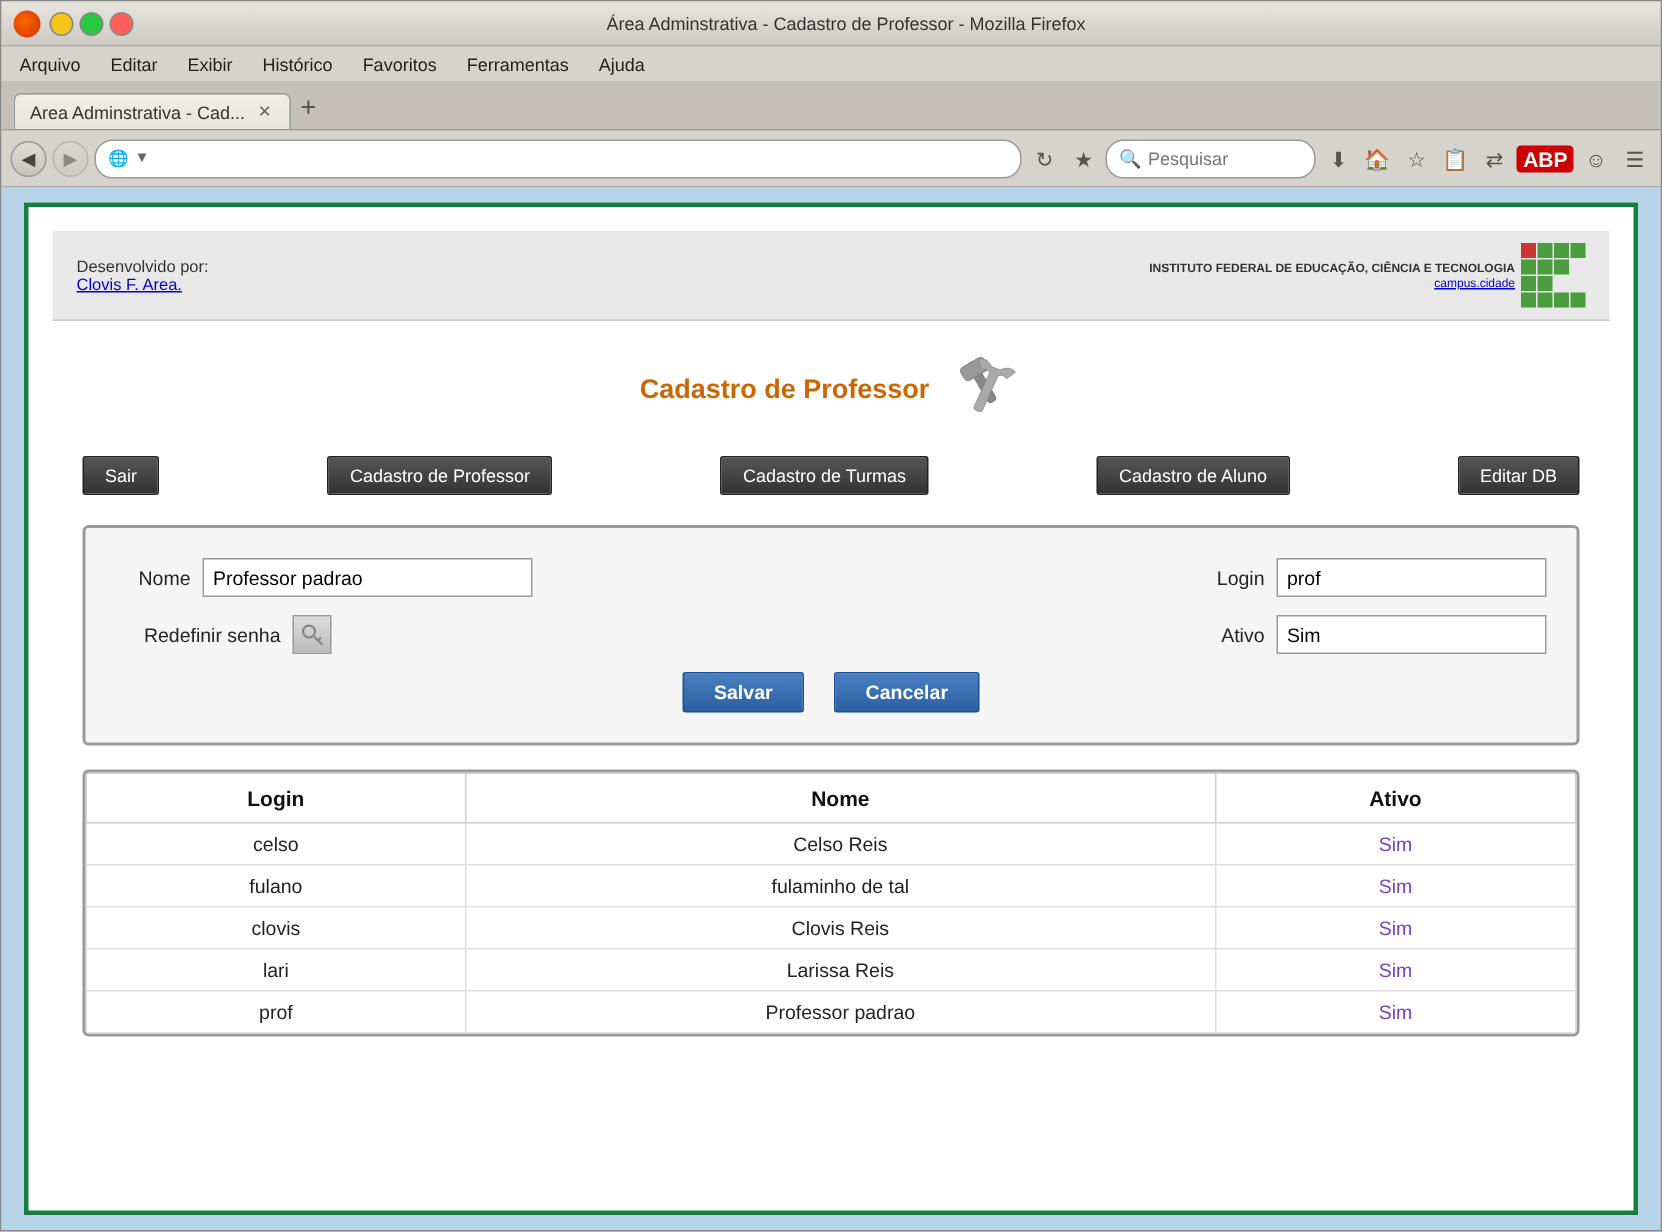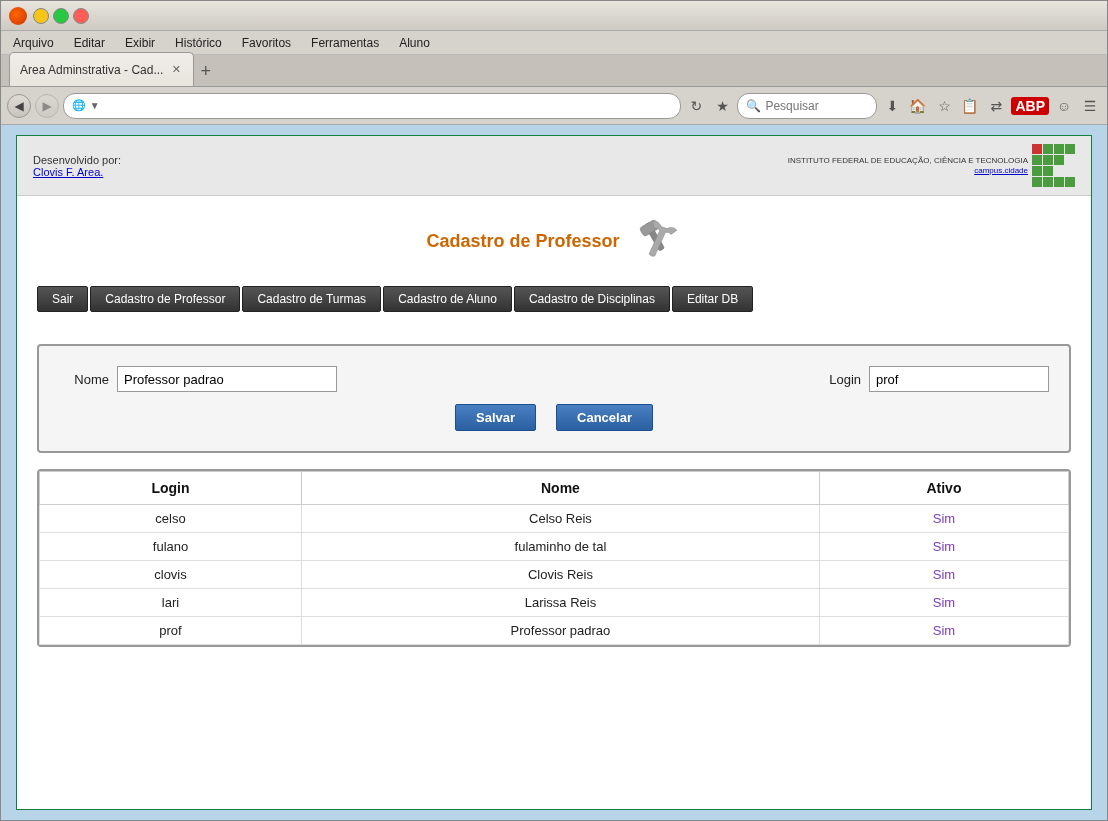--- a/index.html
+++ b/index.html
@@ -108,21 +108,21 @@
       background: linear-gradient(to bottom, #e8e4de, #d4cfca);
       border: 1px solid #999;
       border-bottom: none;
       border-radius: 5px 5px 0 0;
       padding: 4px 10px;
       font-size: 12px;
       color: #333;
       display: flex;
       align-items: center;
       gap: 6px;
-      height: 34px;
+      height: 24px;
       cursor: pointer;
     }
 
     .tab.active {
       background: linear-gradient(to bottom, #f0ede8, #e8e4de);
       z-index: 1;
     }
 
     .tab-close {
       font-size: 11px;
@@ -278,22 +278,22 @@
       flex: 1;
       background: #b8d4e8;
       overflow: auto;
       position: relative;
     }
 
     .page-inner {
       background: white;
       margin: 10px 15px;
       min-height: calc(100% - 20px);
-      border: 1px solid #15803d;
-      padding: 0;
+      border: 3px solid #15803d;
+      padding: 16px;
     }
 
     
     .page-header {
       background: #e8e8e8;
       display: flex;
       align-items: center;
       justify-content: space-between;
       padding: 8px 16px;
       border-bottom: 1px solid #ccc;
@@ -337,21 +337,21 @@
     .logo-cell.empty { background: transparent; }
     .logo-cell.red { background: #cc3333; }
 
     .logo-text-area {
       text-align: right;
     }
 
     .logo-text-area .inst-name {
       font-size: 8px;
       color: #333;
-      font-weight: normal;
+      font-weight: bold;
       text-transform: uppercase;
       line-height: 1.2;
     }
 
     .logo-text-area .inst-link {
       font-size: 8px;
       color: #0000cc;
       text-decoration: underline;
     }
 
@@ -371,23 +371,23 @@
 
     .page-title-text {
       font-size: 18px;
       color: #cc6600;
       font-weight: bold;
     }
 
     
     .nav-buttons {
       display: flex;
-      justify-content: flex-start;
+      justify-content: space-between;
       gap: 2px;
-      margin-bottom: 32px;
+      margin-bottom: 20px;
     }
 
     .nav-btn-page {
       background: linear-gradient(to bottom, #555, #333);
       color: white;
       border: 1px solid #222;
       padding: 5px 14px;
       font-size: 12px;
       cursor: pointer;
       border-radius: 2px;
@@ -535,31 +535,32 @@
 
   <div class="title-bar">
     <div class="title-bar-left">
       <div class="firefox-icon"></div>
       <div class="window-controls">
         <div class="win-btn win-btn-min"></div>
         <div class="win-btn win-btn-max"></div>
         <div class="win-btn win-btn-close"></div>
       </div>
     </div>
+    <span class="title-text">Área Adminstrativa - Cadastro de Professor - Mozilla Firefox</span>
     <div style="width:60px"></div>
   </div>
 
   <div class="menu-bar">
     <span class="menu-item">Arquivo</span>
     <span class="menu-item">Editar</span>
     <span class="menu-item">Exibir</span>
     <span class="menu-item">Histórico</span>
     <span class="menu-item">Favoritos</span>
     <span class="menu-item">Ferramentas</span>
-    <span class="menu-item">Aluno</span>
+    <span class="menu-item">Ajuda</span>
   </div>
 
   <div class="tab-bar">
     <div class="tab active">
       <span>Area Adminstrativa - Cad...</span>
       <span class="tab-close">✕</span>
     </div>
     <button class="new-tab-btn">+</button>
   </div>
 
@@ -636,35 +637,52 @@
               <path d="M30 10 Q35 5 40 8 L36 14 Q33 12 30 14 L28 40 Q25 42 22 40 L24 14 Q21 12 18 14 L14 8 Q19 5 24 10 Z" fill="#aaa" stroke="#888" stroke-width="0.5"></path>
             </g>
           </svg>
         </div>
 
         <div class="nav-buttons">
           <button class="nav-btn-page">Sair</button>
           <button class="nav-btn-page">Cadastro de Professor</button>
           <button class="nav-btn-page">Cadastro de Turmas</button>
           <button class="nav-btn-page">Cadastro de Aluno</button>
-          <button class="nav-btn-page">Cadastro de Disciplinas</button>
           <button class="nav-btn-page">Editar DB</button>
         </div>
 
         <div class="form-section">
           <div class="form-row">
 
             <div class="form-group">
               <label class="form-label">Nome</label>
               <input class="form-input form-input-nome" type="text" value="Professor padrao" style="">
             </div>
 
             <div class="form-group" style="margin-left: auto;">
               <label class="form-label">Login</label>
               <input class="form-input form-input-login" type="text" value="prof" style="">
+            </div>
+          </div>
+          <div class="form-row">
+
+            <div class="form-group">
+              <label class="form-label" style="min-width:110px;">Redefinir senha</label>
+              <div style="width:26px;height:26px;background:linear-gradient(to bottom,#ddd,#bbb);border:1px solid #999;cursor:pointer;display:flex;align-items:center;justify-content:center;">
+                <svg width="18" height="18" viewBox="0 0 18 18">
+                  <circle cx="7" cy="7" r="4" fill="none" stroke="#888" stroke-width="1.5"></circle>
+                  <line x1="10" y1="10" x2="16" y2="16" stroke="#888" stroke-width="1.5"></line>
+                  <line x1="13" y1="13" x2="15" y2="11" stroke="#888" stroke-width="1.5"></line>
+                </svg>
+              </div>
+            </div>
+
+            <div class="form-group" style="margin-left: auto;">
+              <label class="form-label">Ativo</label>
+              <input class="form-input form-input-ativo" type="text" value="Sim" style="">
             </div>
           </div>
           <div class="form-actions">
             <button class="btn-salvar">Salvar</button>
             <button class="btn-cancelar">Cancelar</button>
           </div>
         </div>
 
         <div class="table-section">
           <table>

